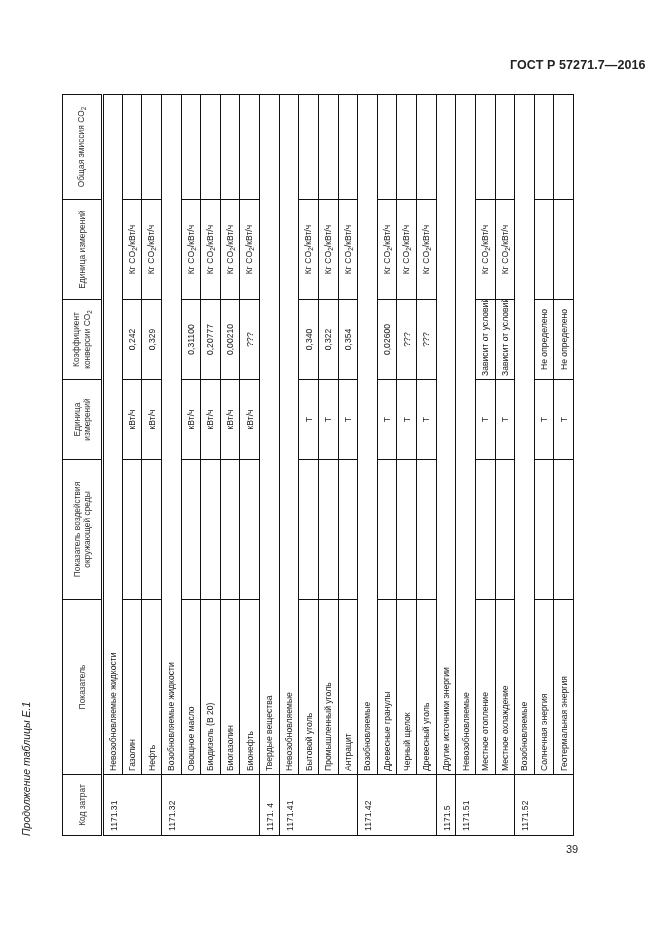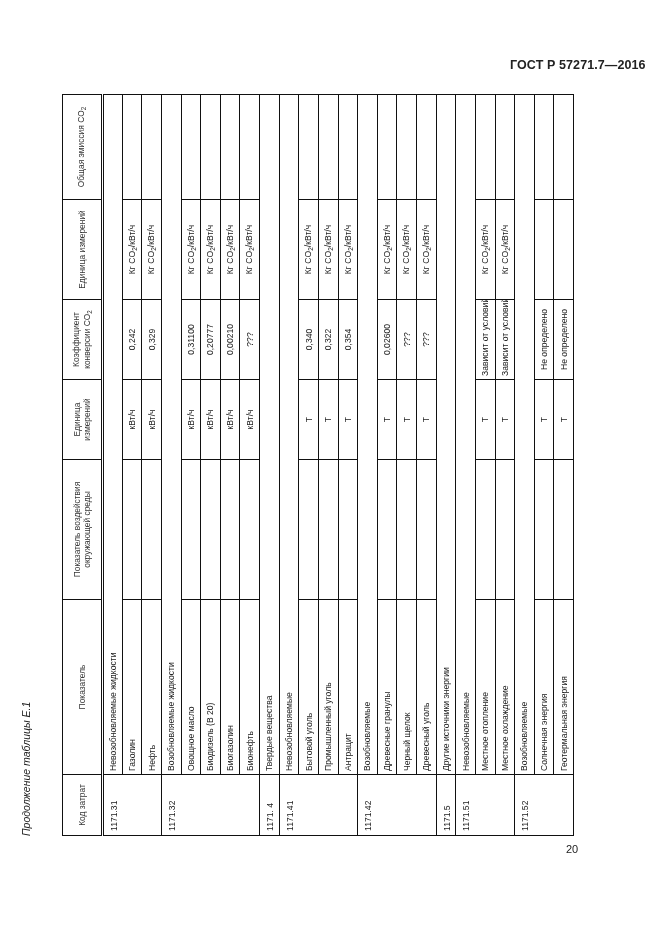--- a/index.html
+++ b/index.html
@@ -267,13 +267,13 @@
           <td class="c"></td>
           <td class="c">Т</td>
           <td class="c">Не определено</td>
           <td class="c"></td>
           <td class="c"></td>
         </tr>
       </tbody>
   </table>
 </div>
 
-<div class="page-num">20</div>
+<div class="page-num">39</div>
 
 </body></html>

